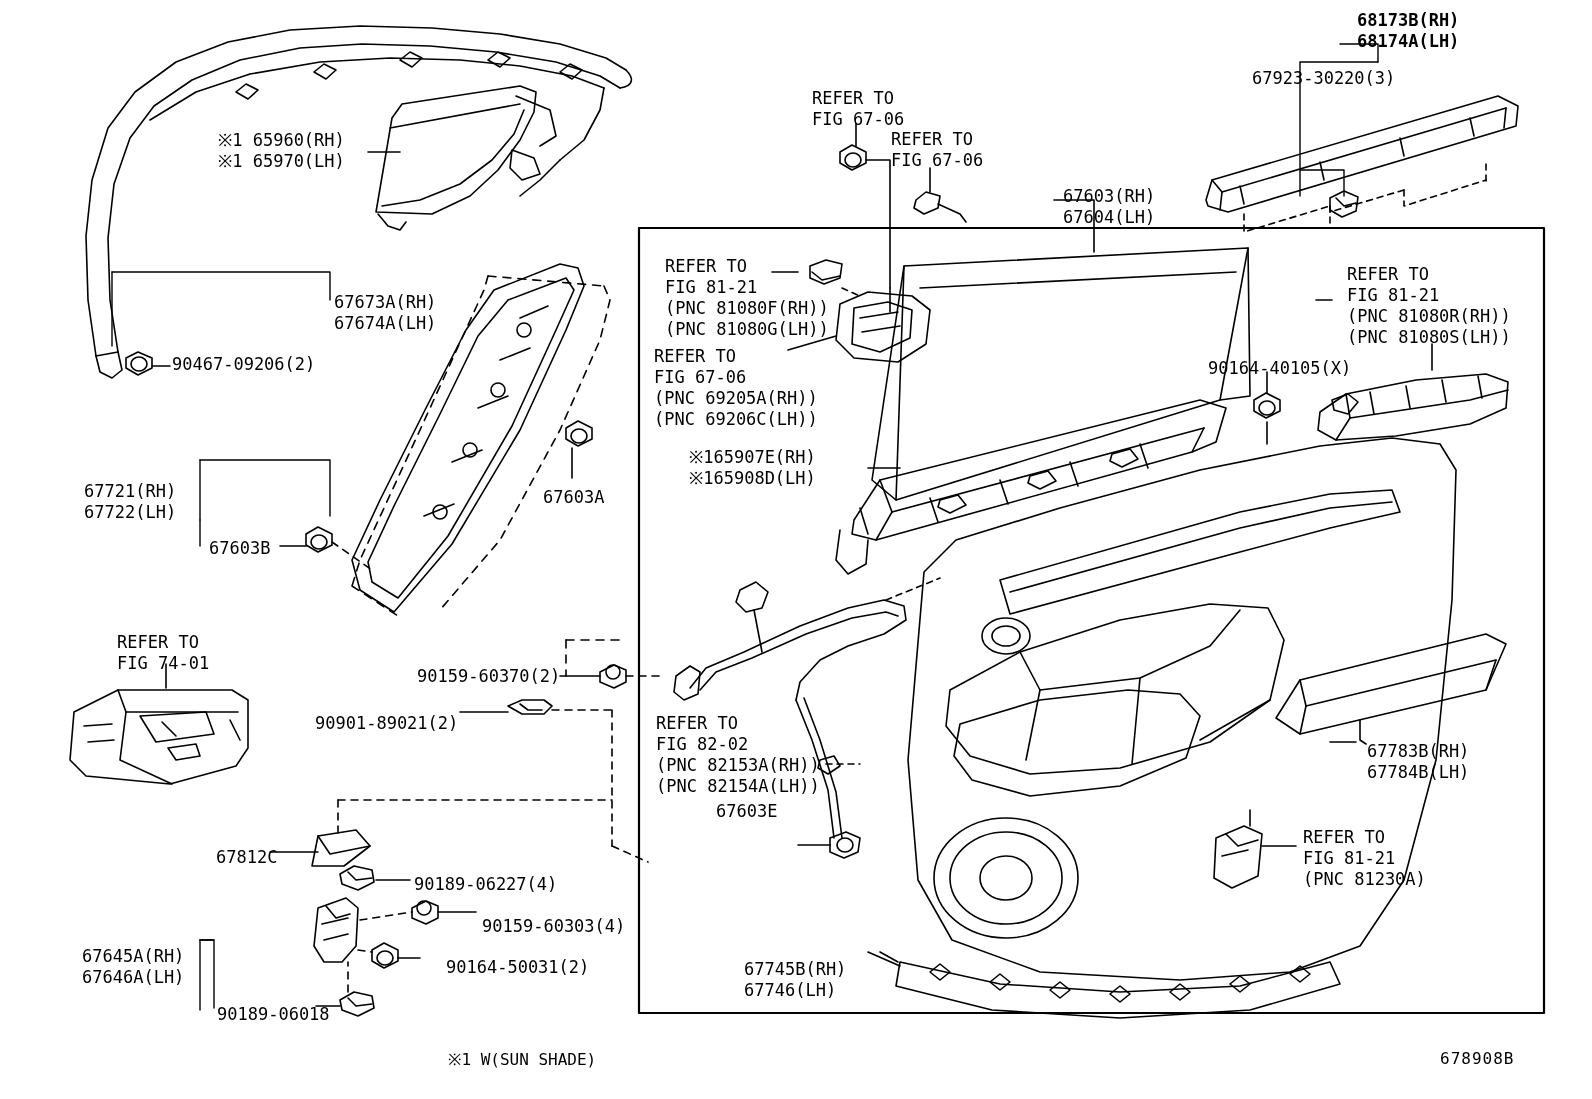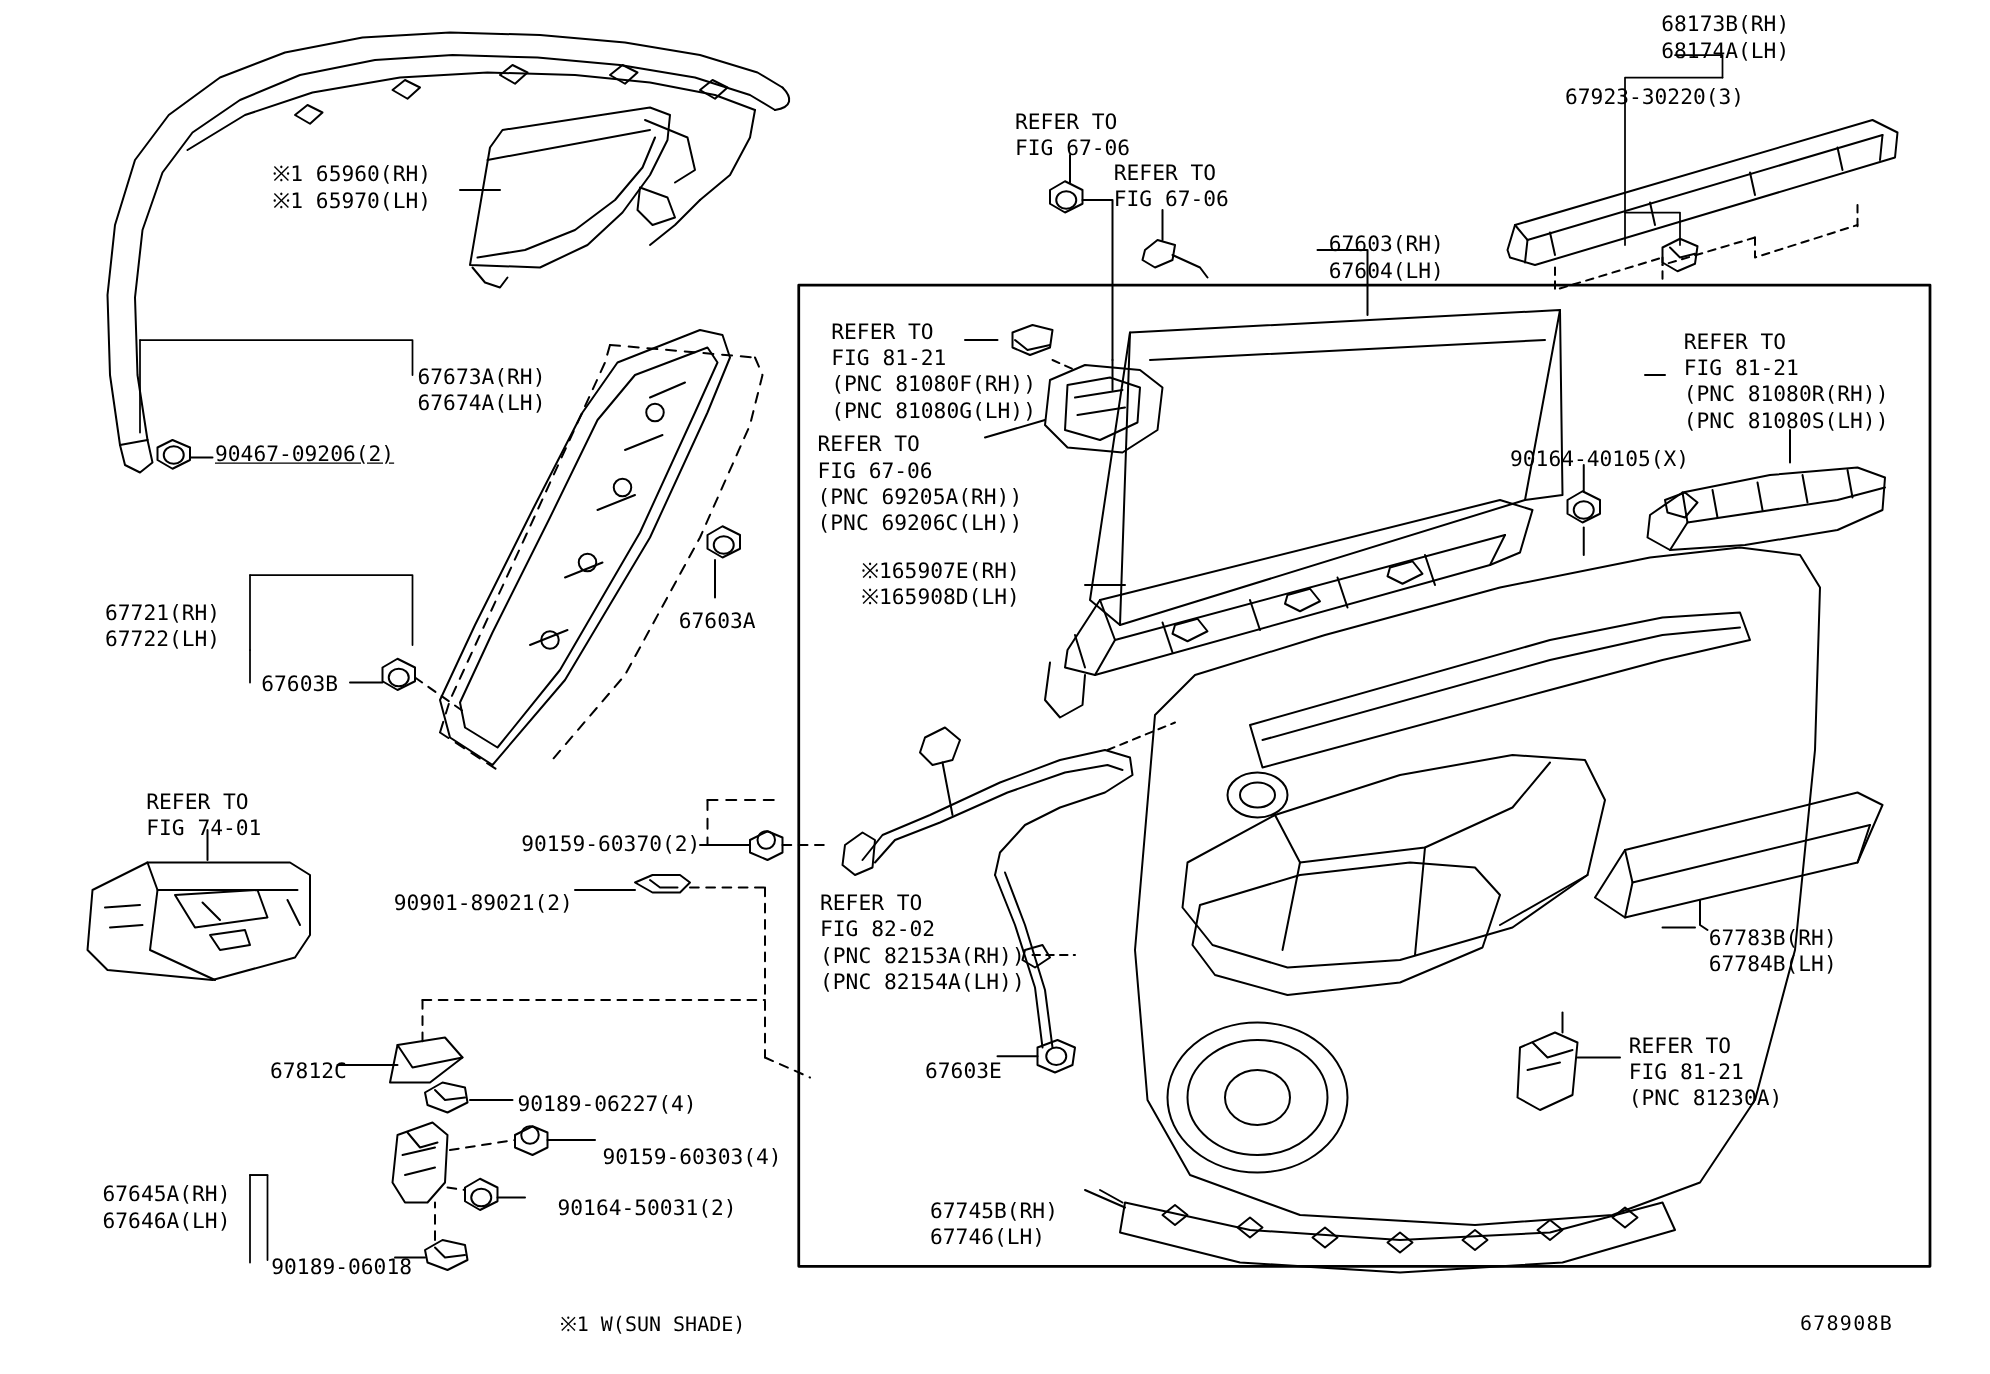--- a/index.html
+++ b/index.html
@@ -283,21 +283,21 @@
       <path d="M868 952 L900 966"></path>
       <path d="M1330 742 L1356 742"></path>
       <path d="M1332 300 L1316 300"></path>
     </g>
   </svg>
 
   <div class="lbl" style="left:218px;top:130px;">※1 65960(RH)
 ※1 65970(LH)</div>
   <div class="lbl" style="left:334px;top:292px;">67673A(RH)
 67674A(LH)</div>
-  <div class="lbl" style="left:172px;top:354px;text-decoration:underline;">90467-09206(2)</div>
+  <div class="lbl" style="left:172px;top:354px;">90467-09206(2)</div>
   <div class="lbl" style="left:84px;top:481px;text-align:right;">67721(RH)
 67722(LH)</div>
   <div class="lbl" style="left:209px;top:538px;">67603B</div>
   <div class="lbl" style="left:543px;top:487px;">67603A</div>
   <div class="lbl" style="left:117px;top:632px;">REFER TO
 FIG 74-01</div>
   <div class="lbl" style="left:417px;top:666px;">90159-60370(2)</div>
   <div class="lbl" style="left:315px;top:713px;">90901-89021(2)</div>
   <div class="lbl" style="left:216px;top:847px;">67812C</div>
   <div class="lbl" style="left:414px;top:874px;">90189-06227(4)</div>
@@ -318,27 +318,27 @@
   <div class="lbl" style="left:654px;top:346px;">REFER TO
 FIG 67-06
 (PNC 69205A(RH))
 (PNC 69206C(LH))</div>
   <div class="lbl" style="left:689px;top:447px;">※165907E(RH)
 ※165908D(LH)</div>
   <div class="lbl" style="left:656px;top:713px;">REFER TO
 FIG 82-02
 (PNC 82153A(RH))
 (PNC 82154A(LH))</div>
-  <div class="lbl" style="left:716px;top:847px;margin-left:24px;">67603E</div>
+  <div class="lbl" style="left:716px;top:801px;">67603E</div>
   <div class="lbl" style="left:744px;top:944px;margin-top:15px;">67745B(RH)
 67746(LH)</div>
 
   <div class="lbl" style="left:1063px;top:186px;">67603(RH)
 67604(LH)</div>
-  <div class="lbl" style="left:1329px;top:10px;">68173B(RH)
+  <div class="lbl" style="left:1357px;top:10px;font-weight:bold;">68173B(RH)
 68174A(LH)</div>
   <div class="lbl" style="left:1252px;top:68px;">67923-30220(3)</div>
   <div class="lbl" style="left:1347px;top:264px;">REFER TO
 FIG 81-21
 (PNC 81080R(RH))
 (PNC 81080S(LH))</div>
   <div class="lbl" style="left:1208px;top:358px;">90164-40105(X)</div>
   <div class="lbl" style="left:1367px;top:741px;">67783B(RH)
 67784B(LH)</div>
   <div class="lbl" style="left:1303px;top:827px;">REFER TO

